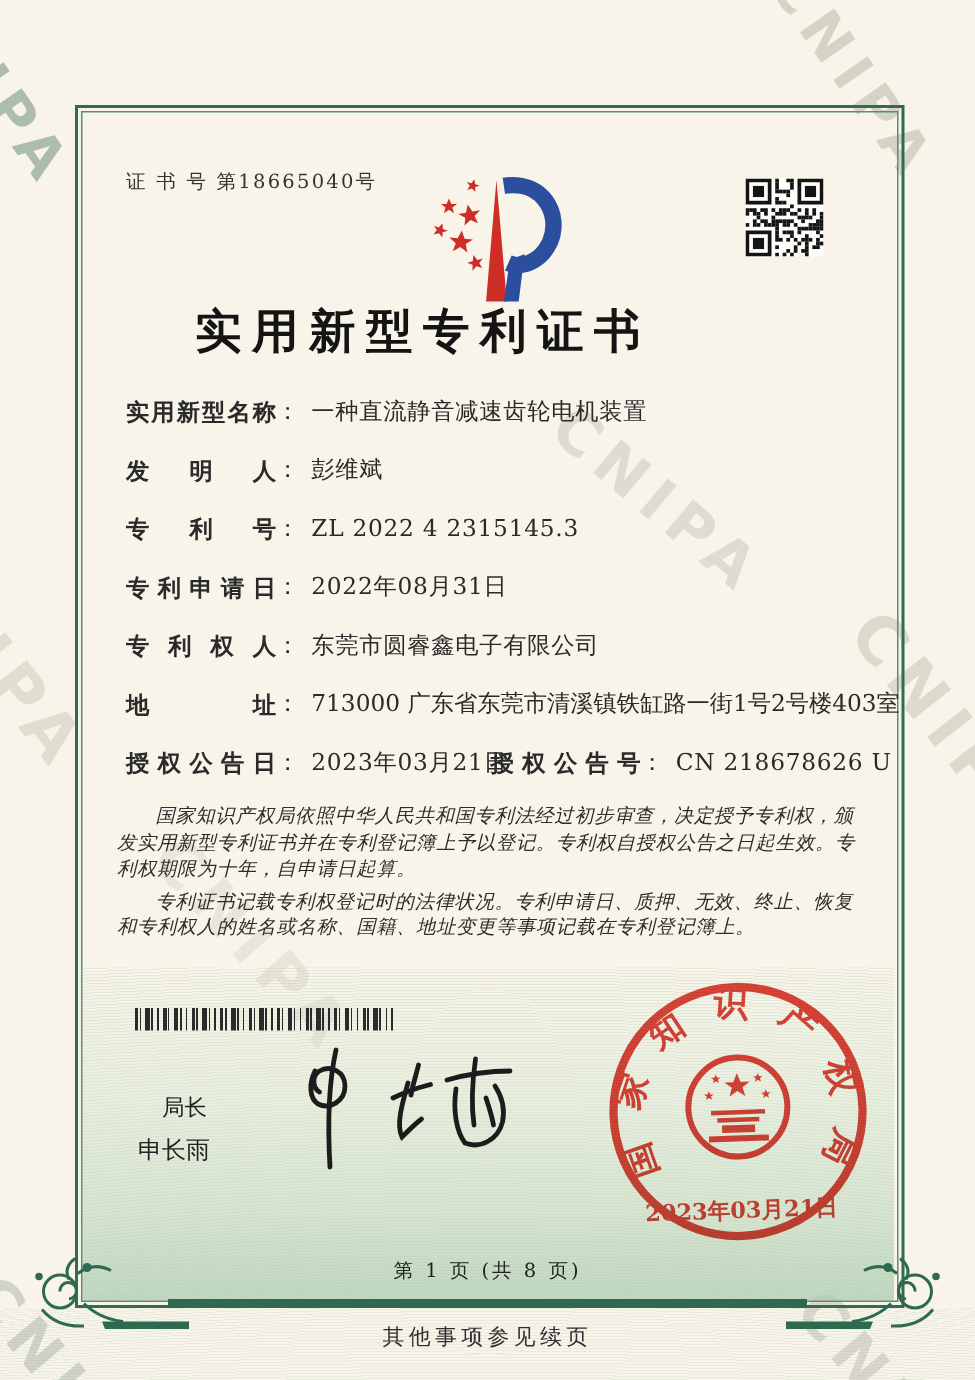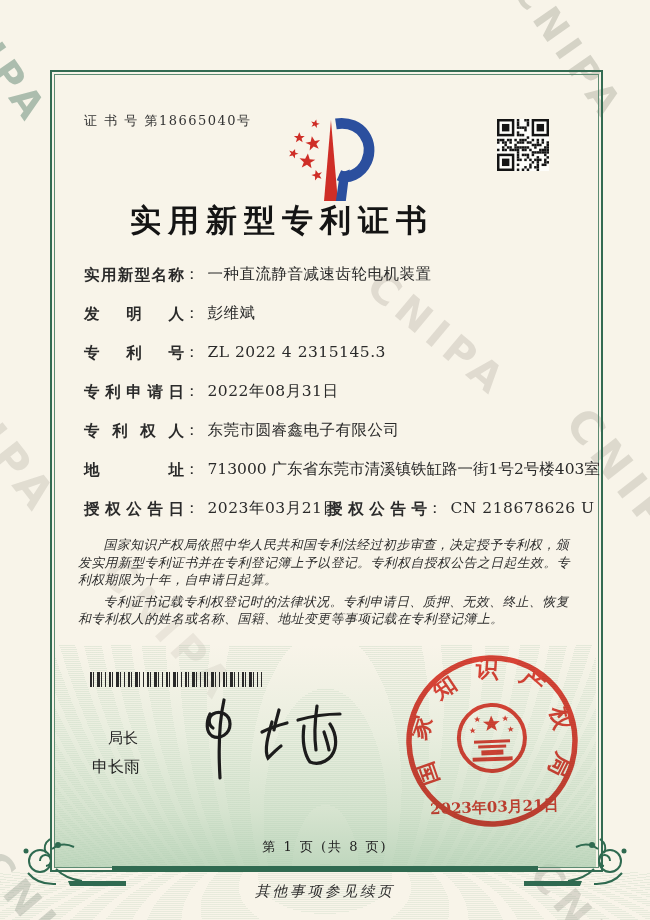--- a/index.html
+++ b/index.html
@@ -69,21 +69,21 @@
   .sig{position:absolute;left:180px;top:692px;z-index:4;}
 
   
   .seal{position:absolute;left:403px;top:652px;z-index:4;opacity:.93;mix-blend-mode:multiply;
         transform:rotate(-2deg);}
 
   
   .page-info{position:absolute;left:0;top:838px;width:650px;text-align:center;font-size:13px;
              letter-spacing:2px;color:#222;z-index:3;}
   .footnote{position:absolute;left:0;top:882px;width:650px;text-align:center;font-size:14.5px;
-            font-style:italic;letter-spacing:3px;color:#2f2f2f;z-index:3;}
+            letter-spacing:3px;color:#2f2f2f;z-index:3;}
 </style>
 </head>
 <body>
 
 <div class="page">
 
   <div class="wm wm1">CNIPA</div>
   <div class="wm wm2">CNIPA</div>
   <div class="wm wm3">CNIPA</div>
   <div class="wm wm4">CNIPA</div>

